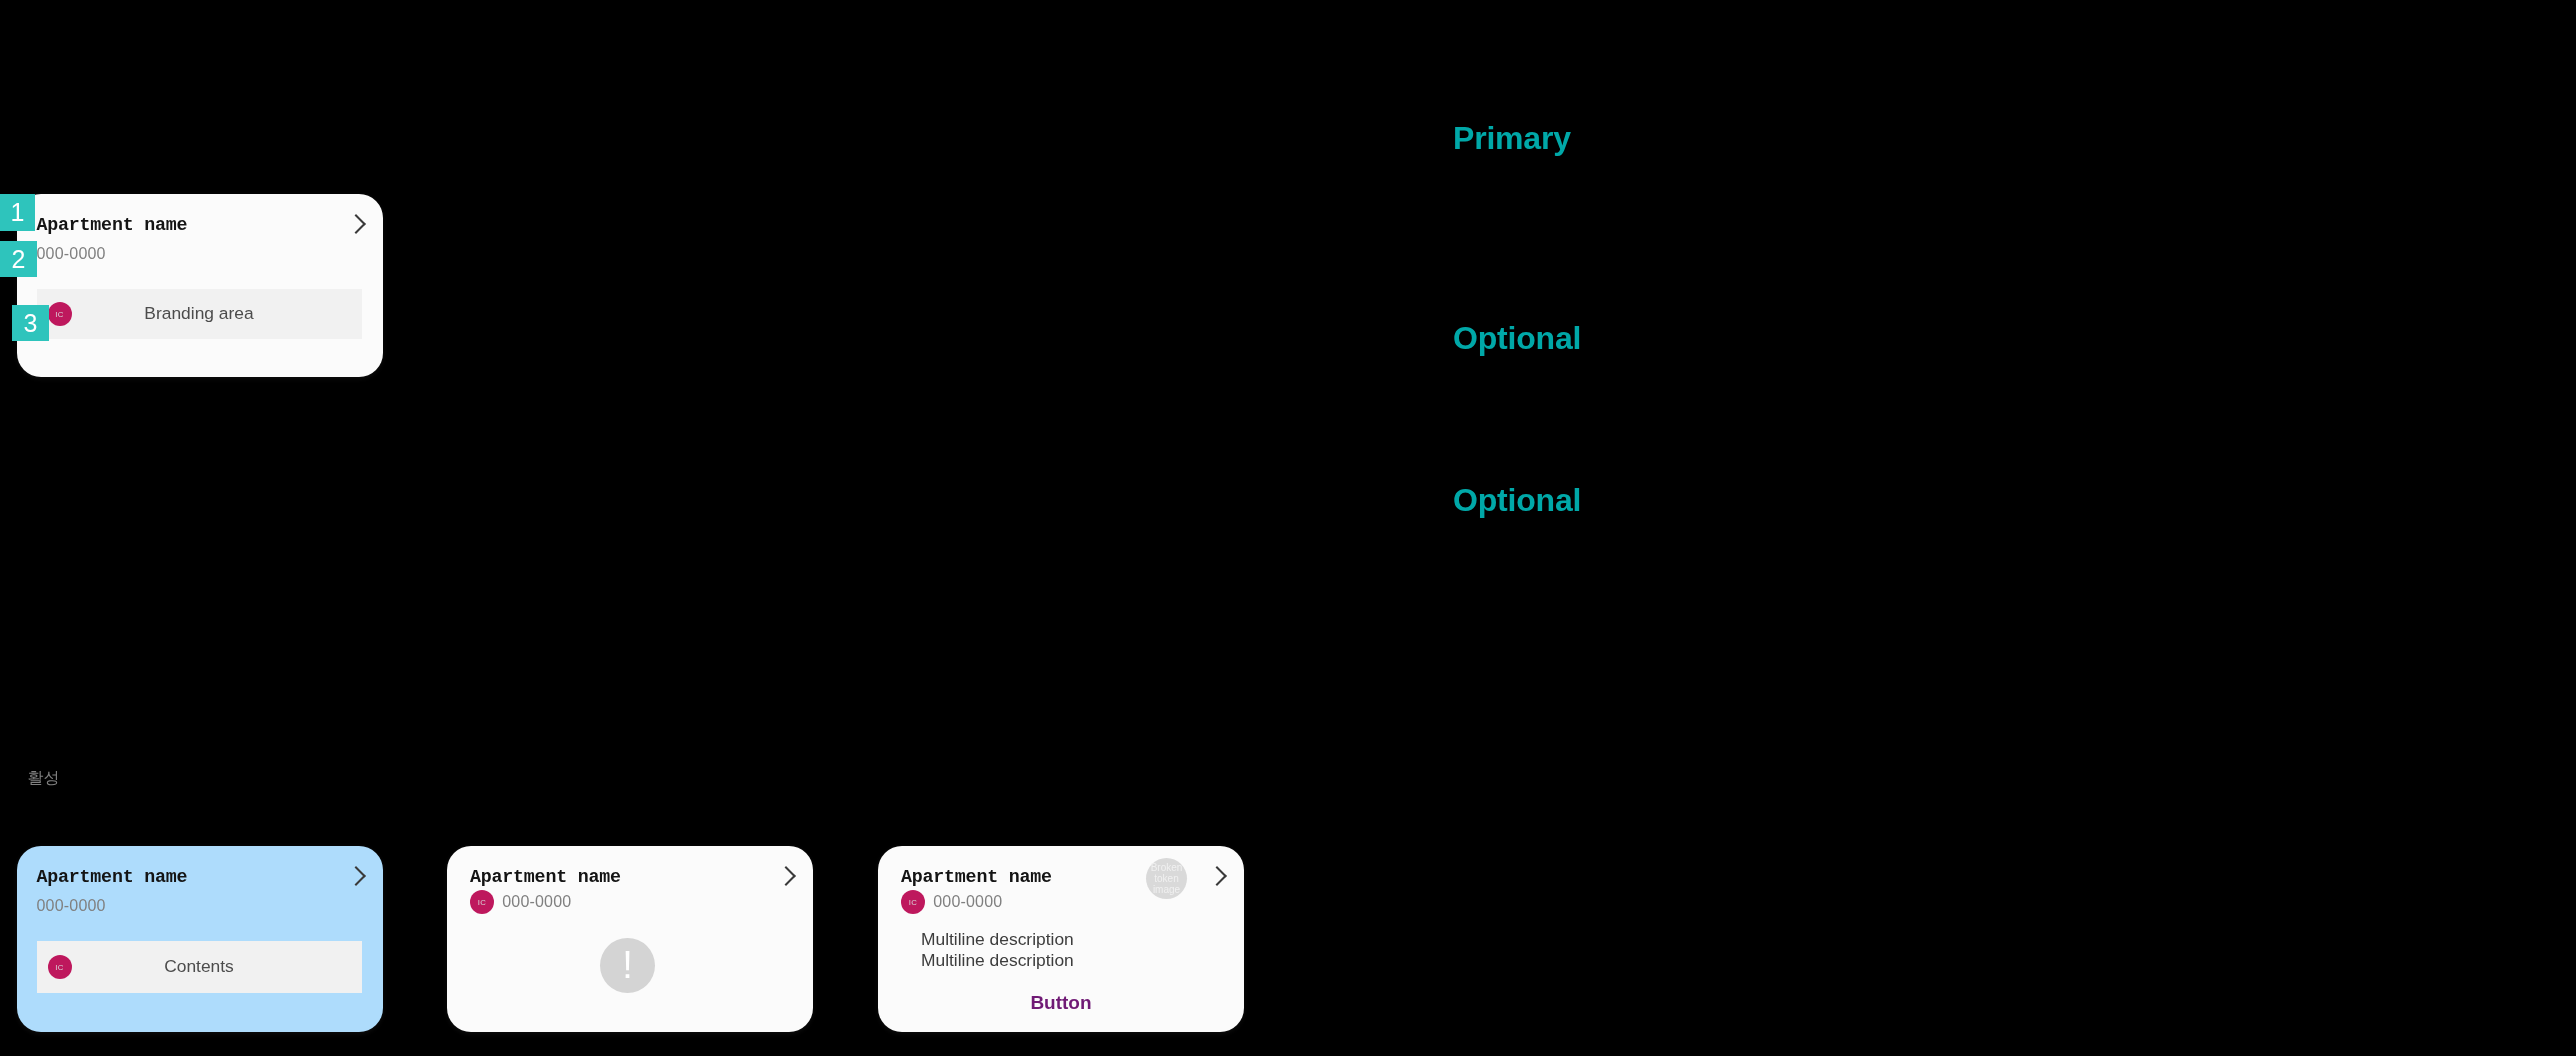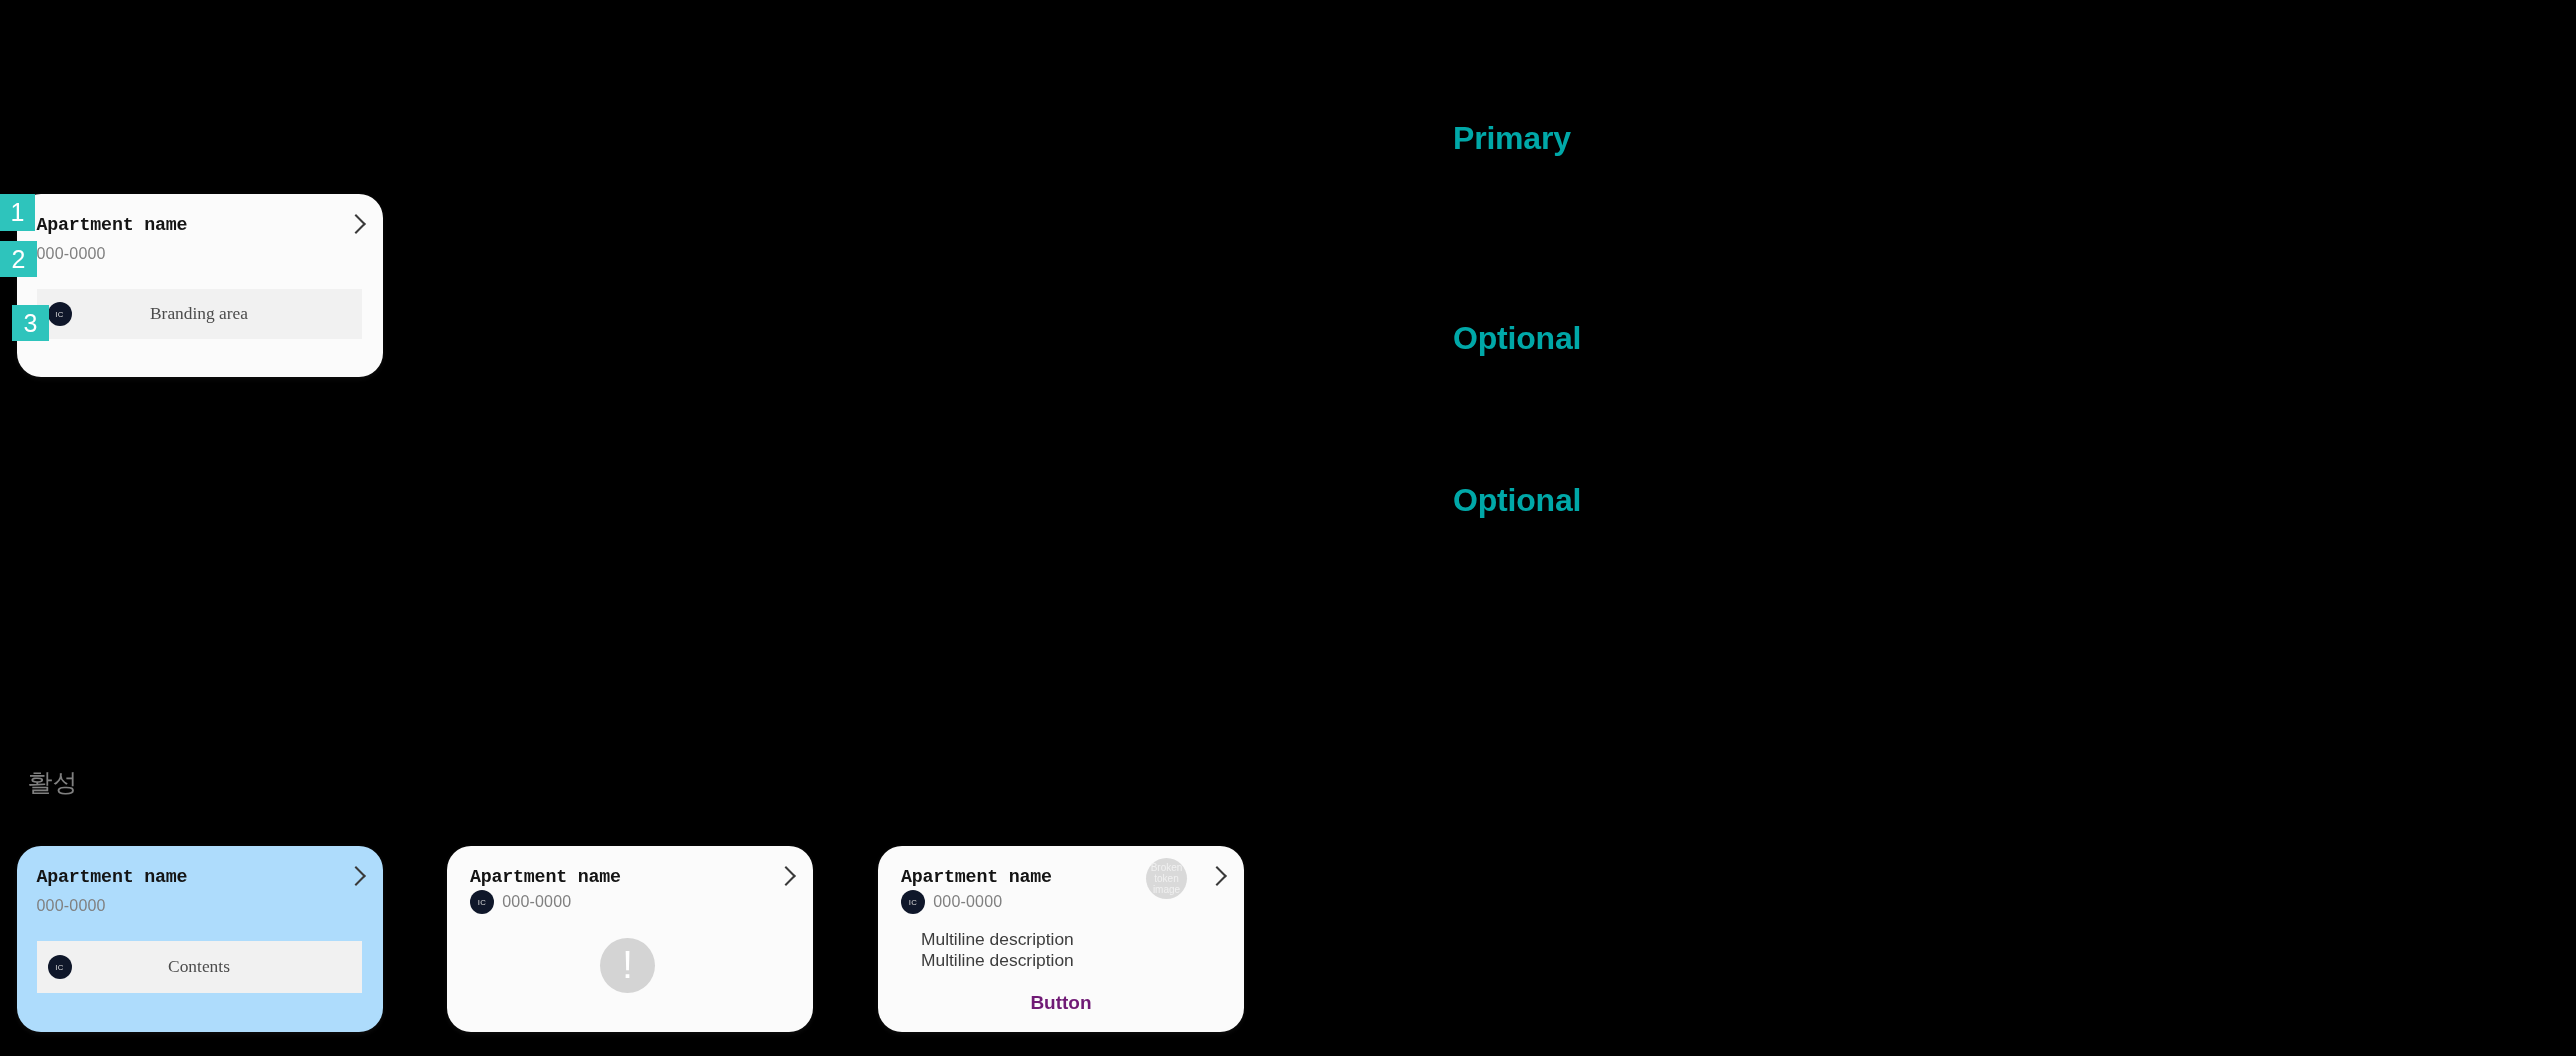--- a/index.html
+++ b/index.html
@@ -48,21 +48,21 @@
     height: 12px;
     border-top: 2.2px solid #3a3a3a;
     border-right: 2.2px solid #3a3a3a;
     transform: rotate(45deg);
   }
 
   .ic-circle {
     width: 24px;
     height: 24px;
     border-radius: 50%;
-    background: #0f172a;
+    background: #be185d;
     color: #d9d9d9;
     font-size: 7.8px;
     letter-spacing: 0.4px;
     display: flex;
     align-items: center;
     justify-content: center;
     flex: 0 0 auto;
   }
 
   .grey-band {
@@ -73,21 +73,20 @@
   }
 
   .band-label {
     position: absolute;
     left: 0;
     right: 0;
     text-align: center;
     font-size: 17.4px;
     color: #4c4c4c;
     line-height: 1;
-    font-family: Liberation Serif, serif;
   }
 
   
   .step-badge {
     position: absolute;
     background: #2ec4bc;
     color: #ffffff;
     font-size: 25px;
     font-weight: 400;
     display: flex;
@@ -104,21 +103,21 @@
     font-size: 32px;
     font-weight: 700;
     line-height: 1;
     letter-spacing: -0.2px;
   }
 
   
   .section-heading {
     position: absolute;
     color: #808080;
-    font-size: 25px;
+    font-size: 16px;
     line-height: 1;
   }
 
   
   .big-circle {
     position: absolute;
     border-radius: 50%;
     background: #d4d4d4;
     display: flex;
     align-items: center;

